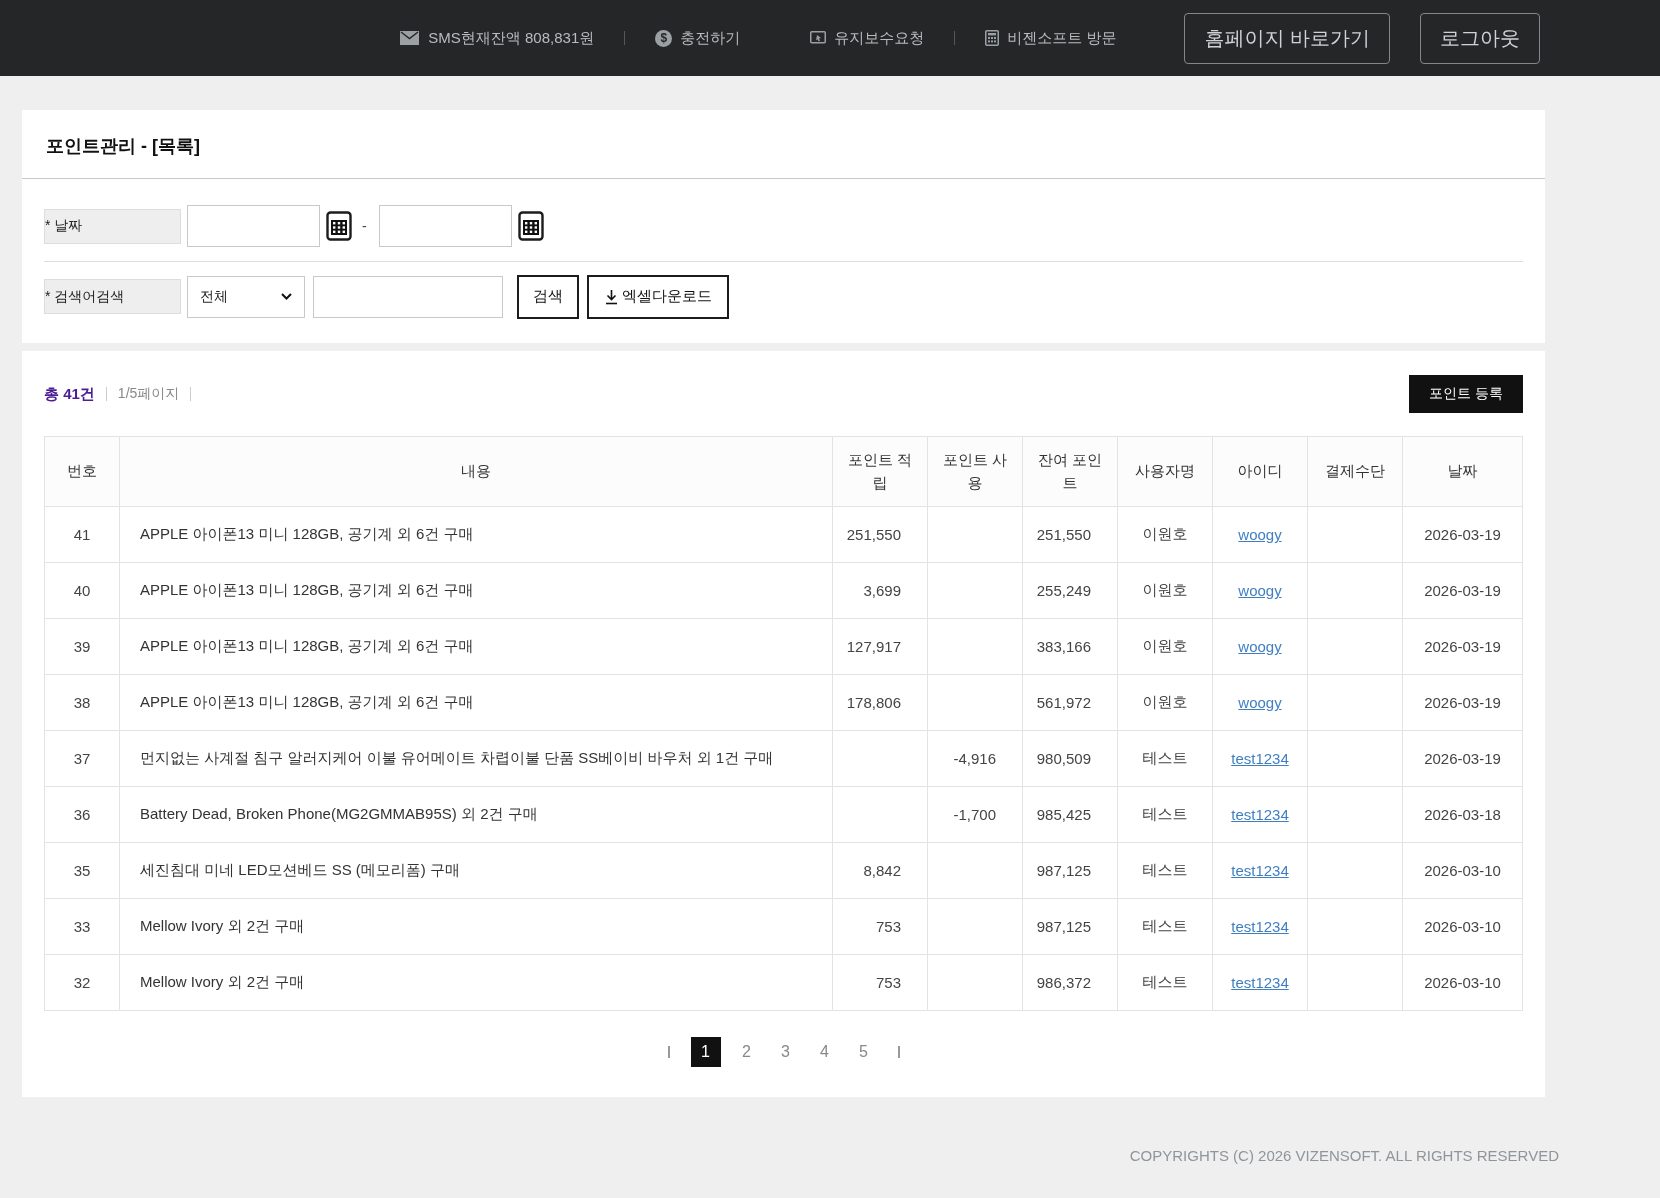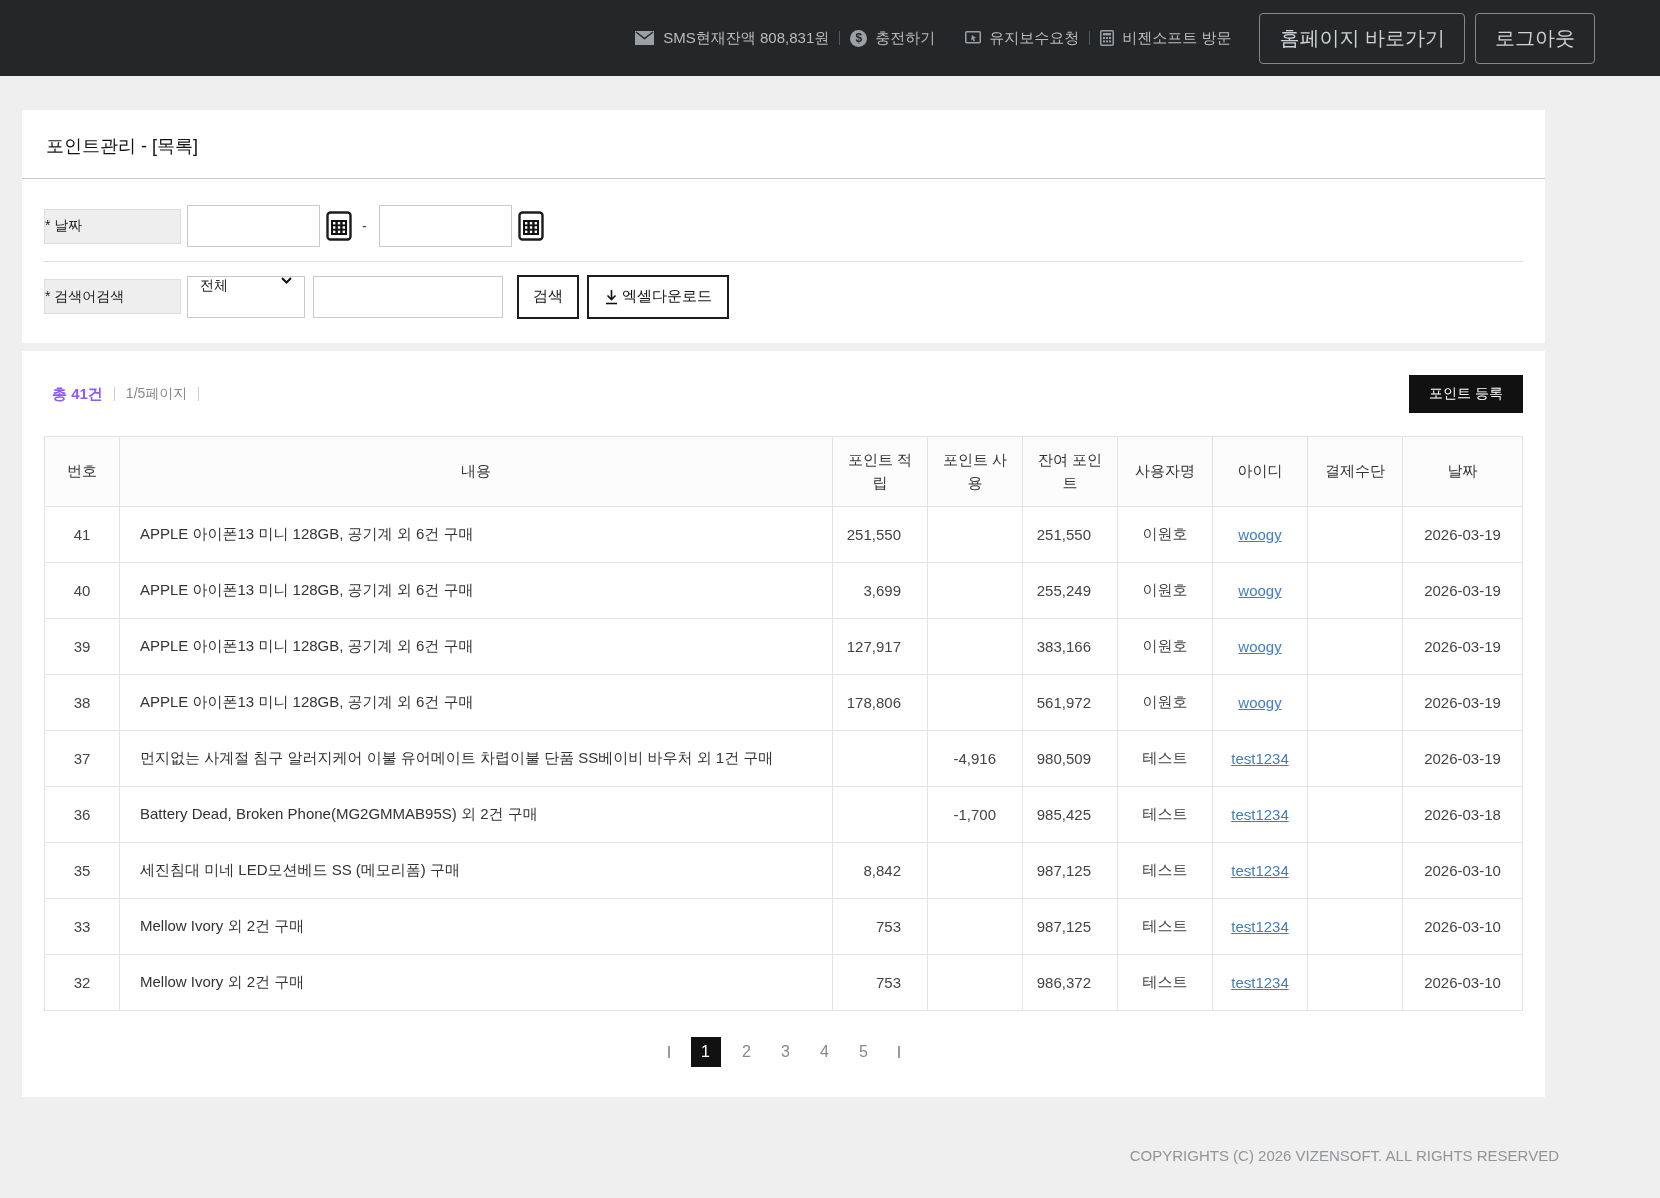--- a/index.html
+++ b/index.html
@@ -6,21 +6,21 @@
   html,body { width:1660px; height:1198px; }
   body {
     background:#efeff0;
     font-family:"Liberation Sans","DejaVu Sans",sans-serif;
     overflow:hidden;
   }
   
   .topbar {
     height:76px; background:#242628;
     display:flex; align-items:center; justify-content:flex-end;
-    padding-right:65px; color:#b9bcbe; font-size:15px;
+    padding-right:120px; color:#b9bcbe; font-size:15px;gap:20px;
   }
   .topbar-group { display:flex; align-items:center; gap:9px; }
   .topbar .gap-lg { width:30px; }
   .topbar .gap-md { width:18px; }
   .tb-sep { width:1px; height:14px; background:#55585b; margin:0 10px; }
   .tb-link { display:flex; align-items:center; gap:8px; color:#b9bcbe; cursor:pointer; }
   .tb-btn {
     background:transparent; border:1px solid #84878a; border-radius:4px;
     color:#cfd2d4; font-size:20px; padding:11px 19px; margin-left:10px;
     font-family:inherit; cursor:pointer;
@@ -28,21 +28,21 @@
   .coin {
     width:17px; height:17px; border-radius:50%; background:#9aa0a4;
     color:#242628; font-size:12px; font-weight:bold;
     display:inline-flex; align-items:center; justify-content:center;
   }
   
   .container { width:1523px; margin-left:22px; }
   .panel { background:#ffffff; }
   .panel-search { margin-top:34px; }
   .panel-title {
-    padding:24px 24px 20px; font-size:18px; font-weight:normal; color:#111;
+    padding:24px 24px 20px; font-size:18px; font-weight:bold; color:#111;
     border-bottom:1px solid #c9c9c9;
   }
   
   .form-area { padding:12px 22px; }
   .form-row { display:flex; align-items:center; min-height:70px; }
   .form-row + .form-row { border-top:1px solid #ddd; }
   .form-label {
     width:137px; height:35px; background:#eeeeee; border:1px solid #ddd;
     display:flex; align-items:center; padding-left:0;
     font-size:14px; color:#222; flex-shrink:0;
@@ -53,34 +53,34 @@
   }
   .date-input { width:133px; }
   .keyword-input { width:190px; margin-left:8px; }
   .cal-btn {
     width:30px; height:34px; margin-left:4px; background:#fff;
     border:none; padding:0; cursor:pointer; display:flex; align-items:center; justify-content:center;
   }
   .dash { margin:0 6px 0 8px; color:#444; font-size:14px; }
   .select-box {
     width:118px; height:42px; border:1px solid #c9c9c9; margin-left:6px;
-    display:flex; justify-content:space-between;
+    display:flex; align-items:center; justify-content:space-between;
     padding:0 12px; font-size:14px; color:#222; cursor:pointer; background:#fff;
   }
   .btn-outline {
     height:44px; background:#fff; border:2px solid #1c1c1c; color:#111;
     font-size:15px; font-family:inherit; cursor:pointer;
     display:inline-flex; align-items:center; justify-content:center;
   }
   .search-btn { min-width:62px; margin-left:14px; }
   .excel-btn { margin-left:8px; padding:0 15px; gap:3px; }
   
   .panel-list { margin-top:8px; padding:24px 22px 30px; }
   .summary { display:flex; align-items:center; }
-  .total-count { font-size:15px; font-weight:bold; color:#8b5cf6;margin-left:8px; }
+  .total-count { font-size:15px; font-weight:bold; color:#4c1d95; }
   .sum-sep { width:1px; height:14px; background:#ccc; margin:0 11px; }
   .page-info { font-size:14px; color:#888; }
   .register-btn {
     margin-left:auto; background:#111; color:#fff; border:none;
     font-size:14px; padding:10px 20px; font-family:inherit; cursor:pointer;
   }
   
   table { width:100%; border-collapse:collapse; table-layout:fixed; margin-top:23px; }
   th, td { border:1px solid #e3e3e3; }
   th {

